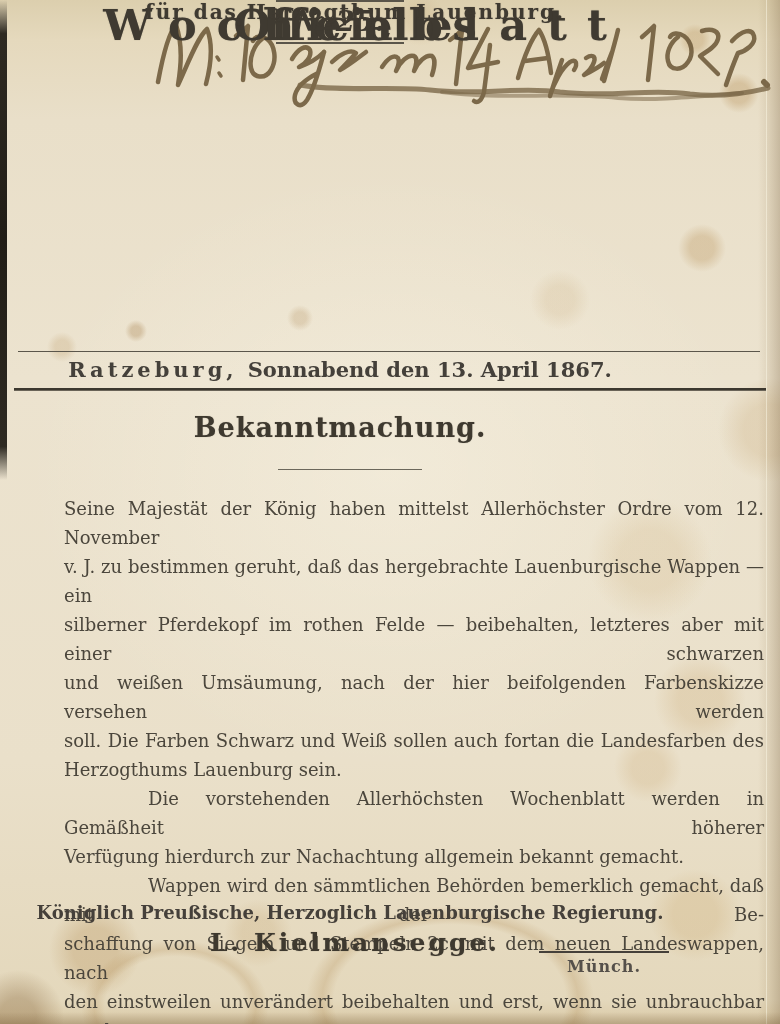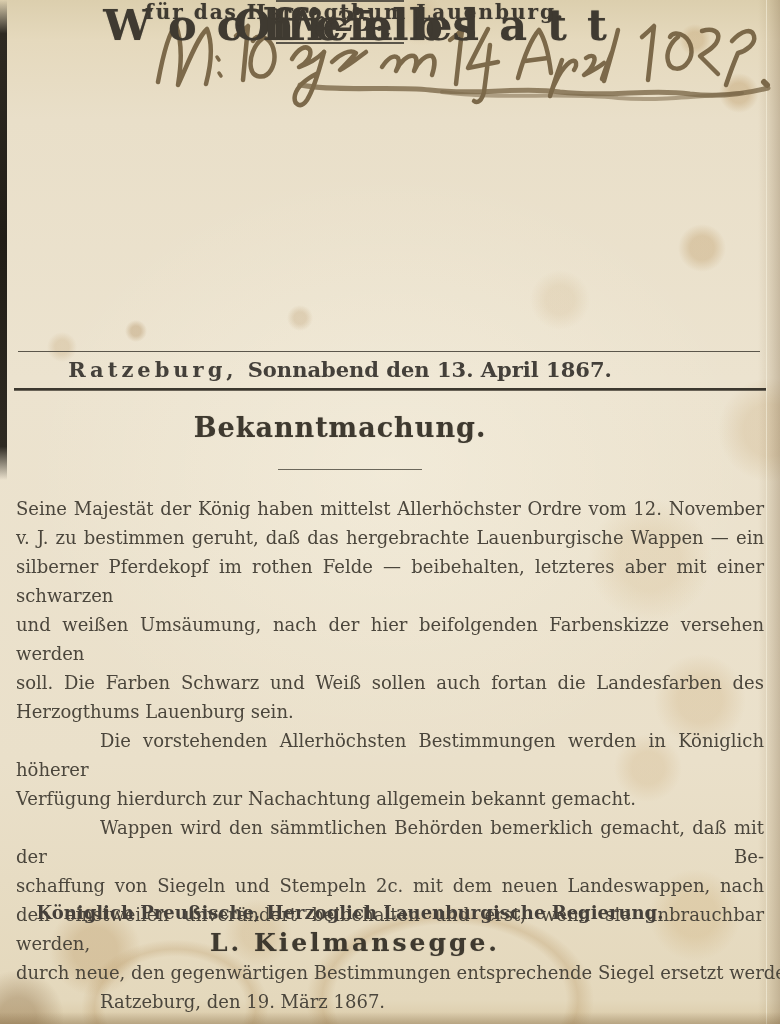--- a/index.html
+++ b/index.html
@@ -52,21 +52,21 @@
   .rule-issue{width:128px;height:2px;margin:0 auto;background:#5a554a;}
   .issue-no{font-size:28px;font-weight:bold;font-style:italic;line-height:40px;color:#3f3a31;}
   .rule-long{position:absolute;left:18px;top:351px;width:742px;height:1px;background:#5b564b;}
   .edition{position:absolute;left:0;top:357px;width:680px;text-align:center;font-size:21px;font-weight:bold;color:#44403a;}
   .edition .place{letter-spacing:4px;margin-right:10px;}
   .rule-thick{position:absolute;left:14px;top:388px;width:752px;height:2px;background:#3c382f;border-bottom:1px solid #6a6458;}
   .heading{position:absolute;left:0;top:412px;width:680px;text-align:center;font-size:27px;font-weight:bold;letter-spacing:1px;color:#3e392f;text-shadow:0 0 1px rgba(62,57,47,.4);}
   .rule-heading{position:absolute;left:278px;top:469px;width:144px;height:1px;background:#6b675b;}
 
   .bodytext{position:absolute;left:16px;top:494px;width:748px;font-size:18px;line-height:29px;color:#4b463c;}
-  .ln{white-space:nowrap;}
+  .ln{white-space:nowrap;margin-left:48px;}
   .j{white-space:normal;text-align:justify;text-align-last:justify;}
   .ind{text-indent:84px;}
 
   .authority{position:absolute;left:0;top:902px;width:700px;text-align:center;font-size:18px;font-weight:bold;color:#45403a;}
   .signatory{position:absolute;left:0;top:928px;width:710px;text-align:center;font-size:25px;font-weight:bold;letter-spacing:3px;color:#3e392f;text-shadow:0 0 1px rgba(62,57,47,.45);}
   .countersign{position:absolute;left:538px;top:951px;width:132px;text-align:center;}
   .rule-counter{width:130px;height:2px;background:#45403600;border-top:2px solid #45403a;margin:0 auto 2px;}
   .counter-name{font-size:16px;font-weight:bold;color:#55504a;letter-spacing:1px;}
 </style>
 </head>
@@ -128,25 +128,29 @@
   <div class="heading">Bekanntmachung.</div>
   <div class="rule-heading"></div>
 
   <div class="bodytext">
     <div class="ln j">Seine Majestät der König haben mittelst Allerhöchster Ordre vom 12. November</div>
     <div class="ln j">v. J. zu bestimmen geruht, daß das hergebrachte Lauenburgische Wappen — ein</div>
     <div class="ln j">silberner Pferdekopf im rothen Felde — beibehalten, letzteres aber mit einer schwarzen</div>
     <div class="ln j">und weißen Umsäumung, nach der hier beifolgenden Farbenskizze versehen werden</div>
     <div class="ln j">soll. Die Farben Schwarz und Weiß sollen auch fortan die Landesfarben des</div>
     <div class="ln">Herzogthums Lauenburg sein.</div>
-    <div class="ln j ind">Die vorstehenden Allerhöchsten Bestimmungen werden in Königlich höherer</div>
+    <div class="ln j ind">Die vorstehenden Allerhöchsten Wochenblatt werden in Gemäßheit höherer</div>
     <div class="ln">Verfügung hierdurch zur Nachachtung allgemein bekannt gemacht.</div>
     <div class="ln j ind">Wappen wird den sämmtlichen Behörden bemerklich gemacht, daß mit der Be-</div>
     <div class="ln j">schaffung von Siegeln und Stempeln 2c. mit dem neuen Landeswappen, nach</div>
     <div class="ln j">den einstweilen unverändert beibehalten und erst, wenn sie unbrauchbar werden,</div>
     <div class="ln">durch neue, den gegenwärtigen Bestimmungen entsprechende Siegel ersetzt werden.</div>
     <div class="ln ind">Ratzeburg, den 19. März 1867.</div>
   </div>
 
   <div class="authority">Königlich Preußische, Herzoglich Lauenburgische Regierung.</div>
   <div class="signatory">L. Kielmansegge.</div>
 
+  <div class="countersign">
+    <div class="rule-counter"></div>
+    <div class="counter-name">Münch.</div>
+  </div>
 </div>
 
 </body></html>

